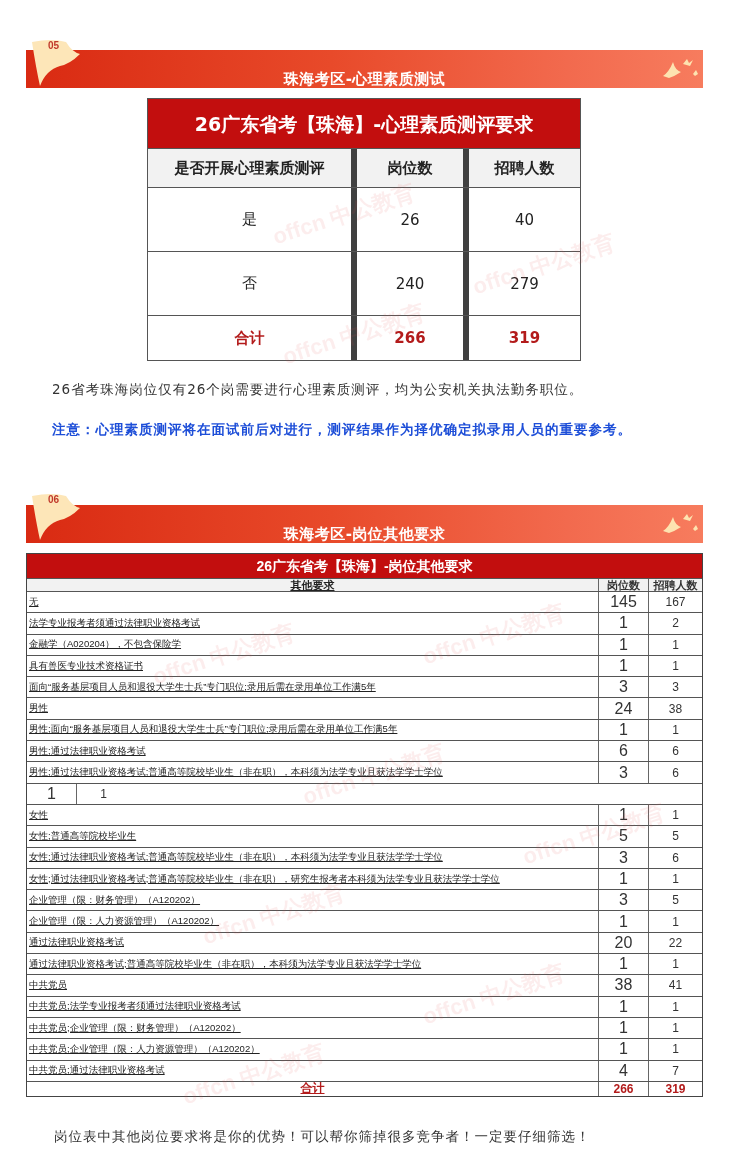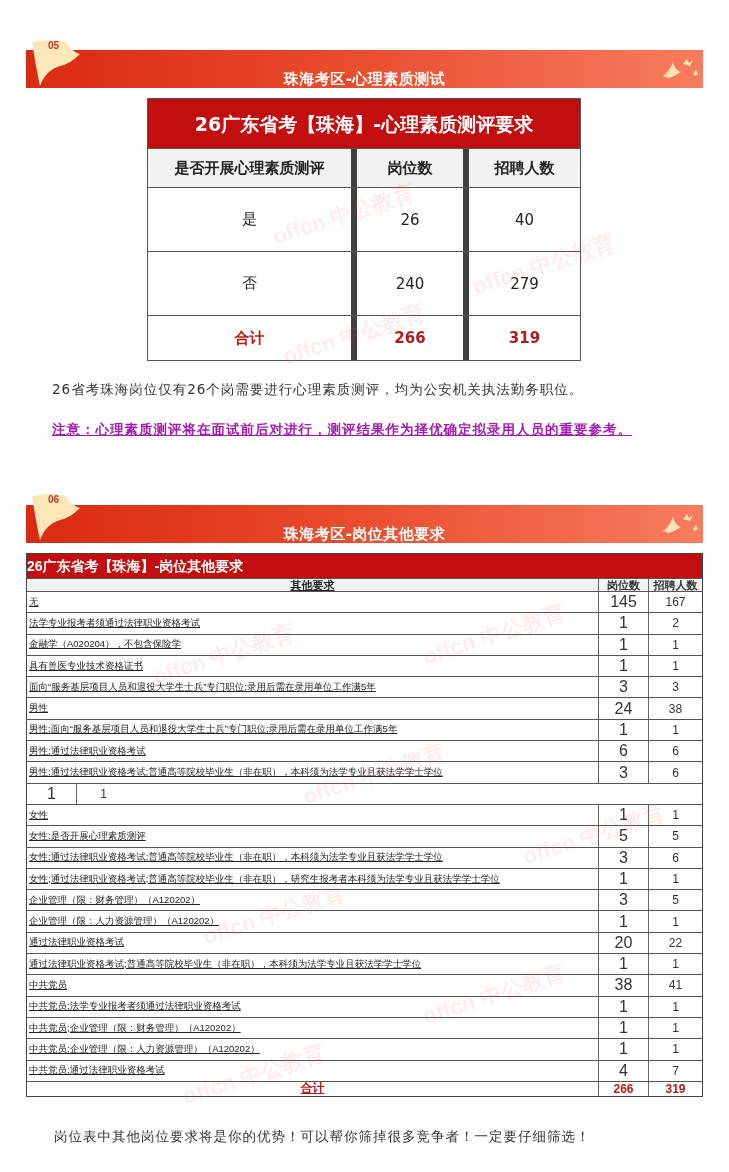--- a/index.html
+++ b/index.html
@@ -24,25 +24,25 @@
   .t1-row:last-child { border-bottom: none; }
   .t1-cell { display: flex; align-items: center; justify-content: center; border-right: 6px solid #404040; font-size: 15px; color: #222; }
   .t1-cell:last-child { border-right: none; }
   .c1 { width: 209px; } .c2 { width: 112px; } .c3 { width: 111px; }
   .t1-head { height: 39px; background: #f2f2f2; font-weight: bold; }
   .t1-body { height: 64px; background: #fff; }
   .t1-total { height: 44px; background: #fff; color: #b31b1b; font-weight: bold; font-size: 16px; }
   .t1-total .t1-cell { color: #b31b1b; }
 
   .para { position: absolute; left: 52px; font-size: 13.5px; letter-spacing: 1px; white-space: nowrap; }
-  .para.note { color: #a21caf; font-weight: bold; text-decoration: underline; }
+  .para.note { color: #1d4ed8; font-weight: bold; }
 
   
   .t2 { position: absolute; left: 26px; top: 553px; width: 677px; border: 1px solid #444; font-family: "Liberation Sans", sans-serif; }
-  .t2-title { height: 24px; background: #c20e0e; color: #fff; font-size: 14px; font-weight: bold; line-height: 24px; }
+  .t2-title { height: 24px; background: #c20e0e; color: #fff; font-size: 14px; font-weight: bold; text-align: center; line-height: 24px; }
   .t2-row { display: flex; border-top: 1px solid #555; height: 21.3px; }
   .t2-head { height: 13px; background: #f2f2f2; font-weight: bold; font-size: 11px; color: #222; }
   .t2-cell { display: flex; align-items: center; border-right: 1px solid #666; overflow: hidden; white-space: nowrap; }
   .t2-cell:last-child { border-right: none; }
   .d1 { width: 572px; font-size: 9.5px; color: #222; padding-left: 2px; text-decoration: underline; }
   .d2 { width: 50px; justify-content: center; font-size: 16px; color: #333; }
   .d3 { width: 53px; justify-content: center; font-size: 12px; color: #333; }
   .t2-head .d1 { justify-content: center; font-size: 11px; padding-left: 0; }
   .t2-head .d2, .t2-head .d3 { font-size: 11px; }
   .t2-total { height: 15px; }
@@ -168,21 +168,21 @@
       <div class="t2-row">
         <div class="t2-cell d2">1</div>
         <div class="t2-cell d3">1</div>
       </div>
       <div class="t2-row">
         <div class="t2-cell d1">女性</div>
         <div class="t2-cell d2">1</div>
         <div class="t2-cell d3">1</div>
       </div>
       <div class="t2-row">
-        <div class="t2-cell d1">女性;是否开展心理素质测评</div>
+        <div class="t2-cell d1">女性;普通高等院校毕业生</div>
         <div class="t2-cell d2">5</div>
         <div class="t2-cell d3">5</div>
       </div>
       <div class="t2-row">
         <div class="t2-cell d1">女性;通过法律职业资格考试;普通高等院校毕业生（非在职），本科须为法学专业且获法学学士学位</div>
         <div class="t2-cell d2">3</div>
         <div class="t2-cell d3">6</div>
       </div>
       <div class="t2-row">
         <div class="t2-cell d1">女性;通过法律职业资格考试;普通高等院校毕业生（非在职），研究生报考者本科须为法学专业且获法学学士学位</div>

